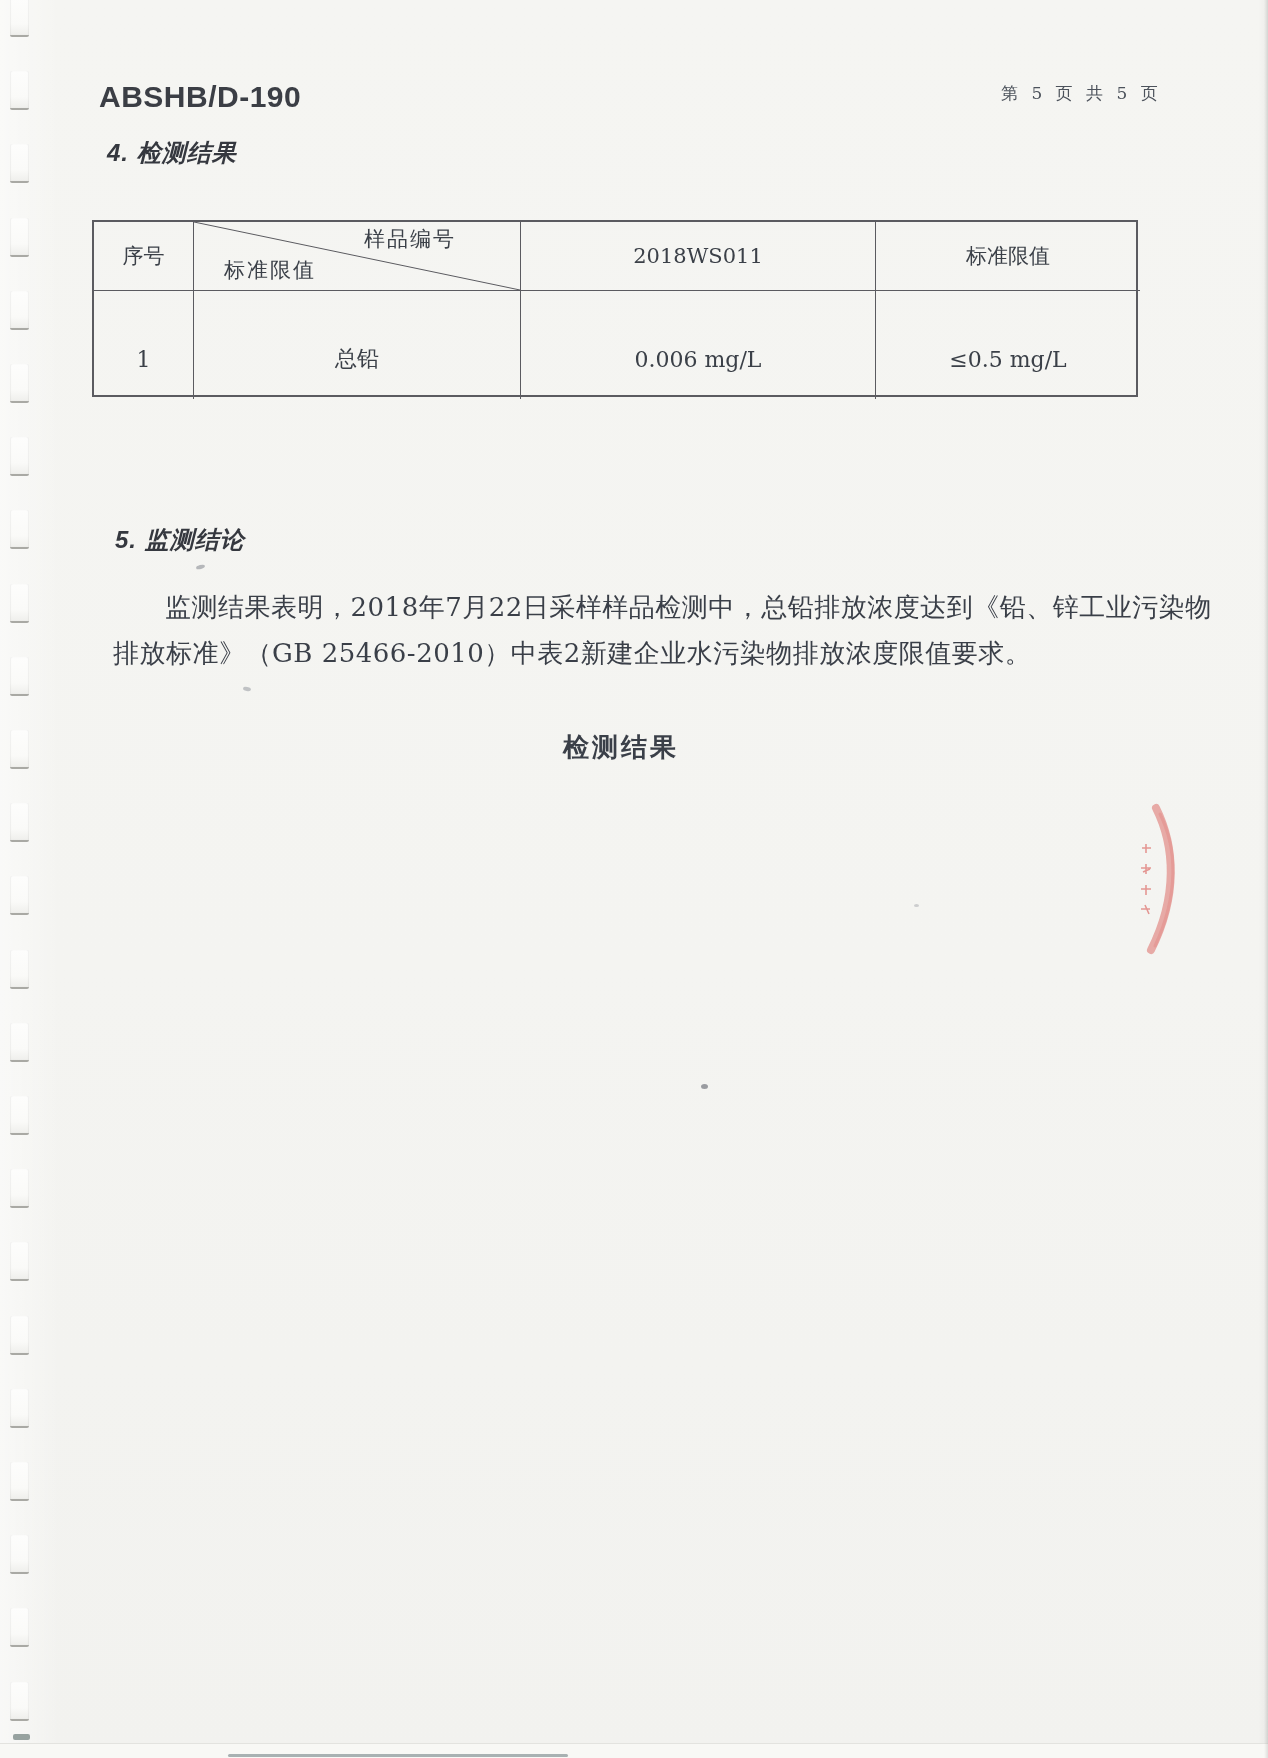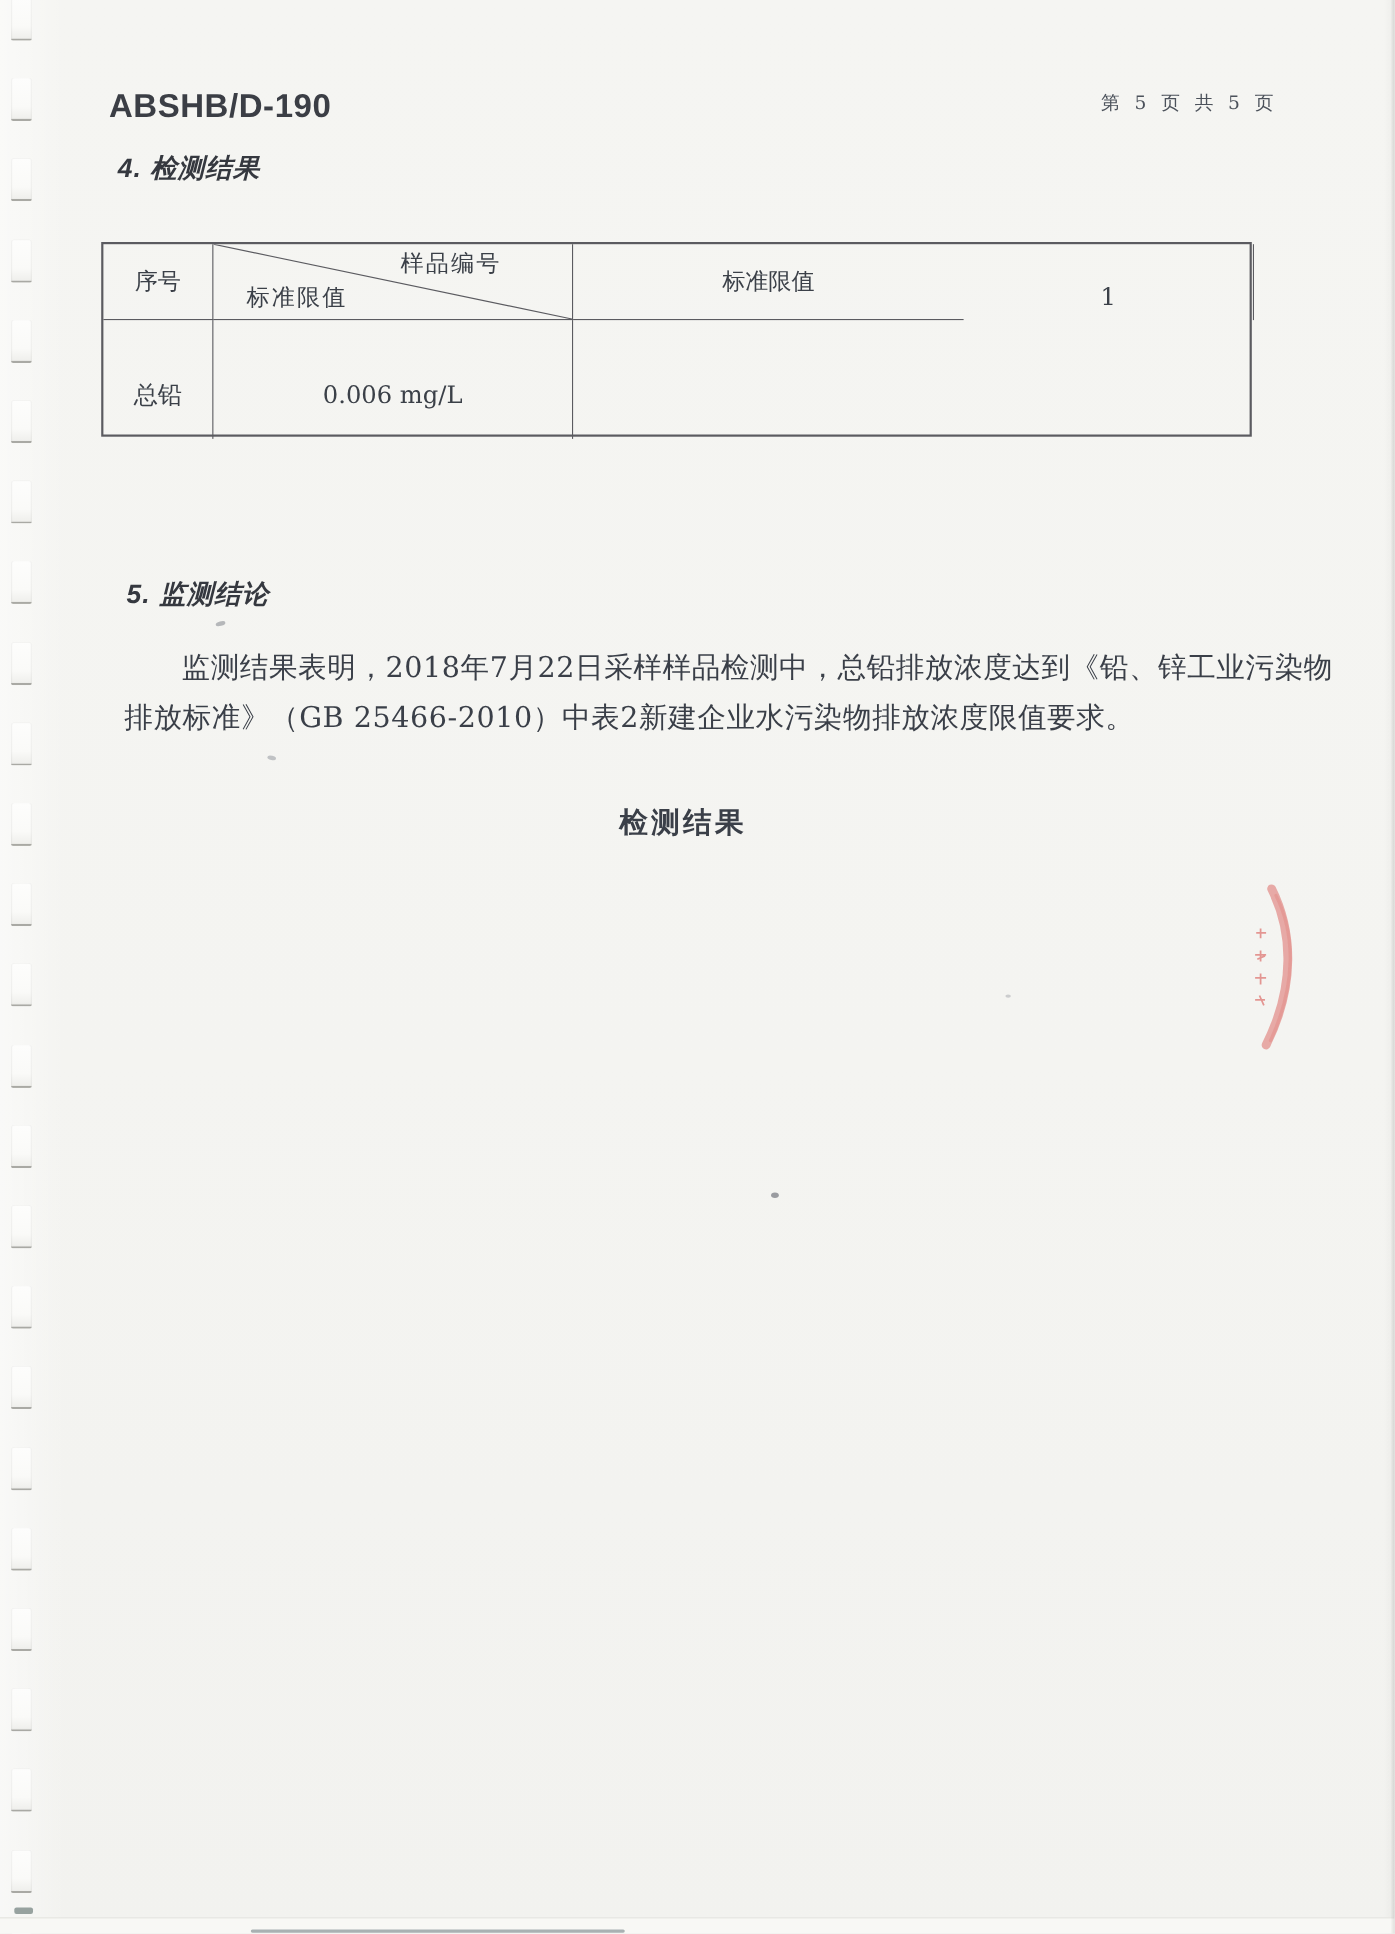--- a/index.html
+++ b/index.html
@@ -172,25 +172,27 @@
   <div class="tbl">
 
     <div class="cell">序号</div>
     <div class="cell corner">
       <svg viewBox="0 0 100 100" preserveAspectRatio="none">
         <line x1="0" y1="0" x2="100" y2="100" stroke="#5b5b60" stroke-width="1" vector-effect="non-scaling-stroke"></line>
       </svg>
       <span class="tr">样品编号</span>
       <span class="bl">标准限值</span>
     </div>
+    <div class="cell">2018WS011</div>
     <div class="cell last-col">标准限值</div>
 
     <div class="cell data last-row">1</div>
     <div class="cell data last-row">总铅</div>
     <div class="cell data last-row">0.006 mg/L</div>
+    <div class="cell data last-row last-col">≤0.5 mg/L</div>
   </div>
 
   <h2 class="sec-heading sec5">5. 监测结论</h2>
 
   <div class="body-para">
     <div class="bp-line indent">监测结果表明，2018年7月22日采样样品检测中，总铅排放浓度达到《铅、锌工业污染物</div>
     <div class="bp-line">排放标准》（GB 25466-2010）中表2新建企业水污染物排放浓度限值要求。</div>
   </div>
 
   <div class="report-end">检测结果</div>

